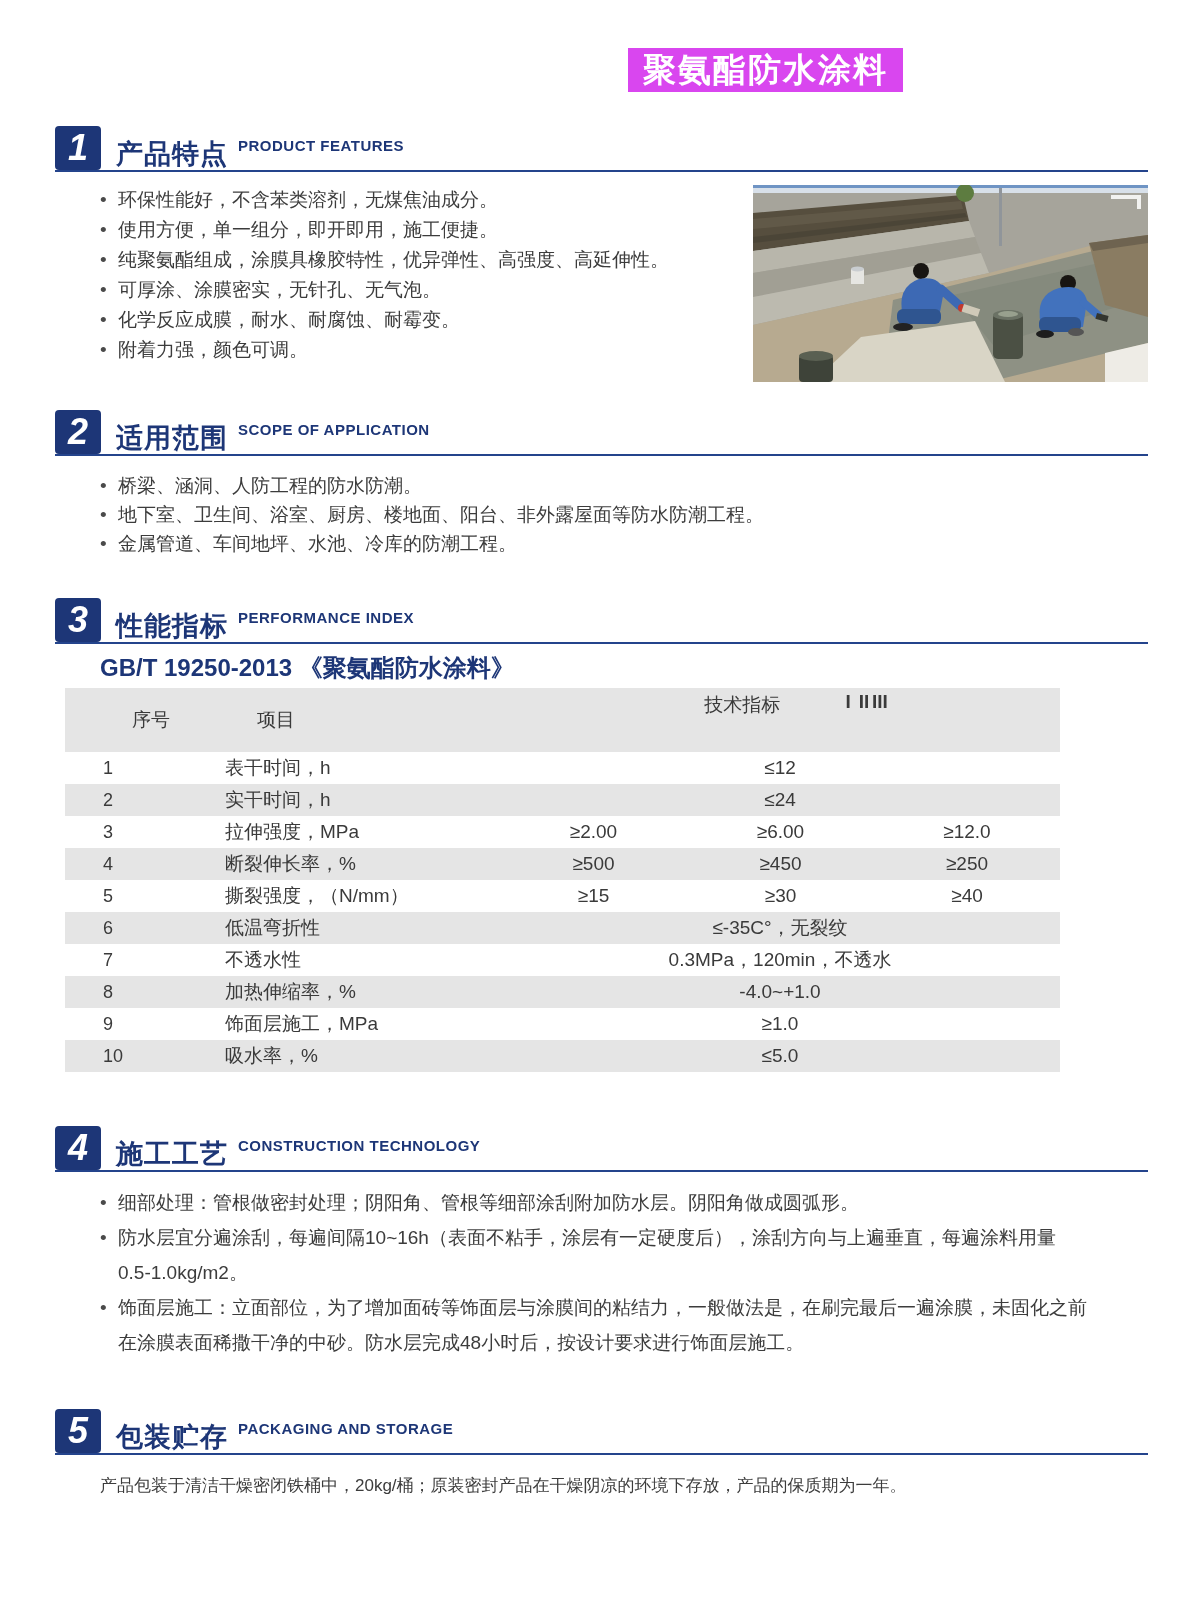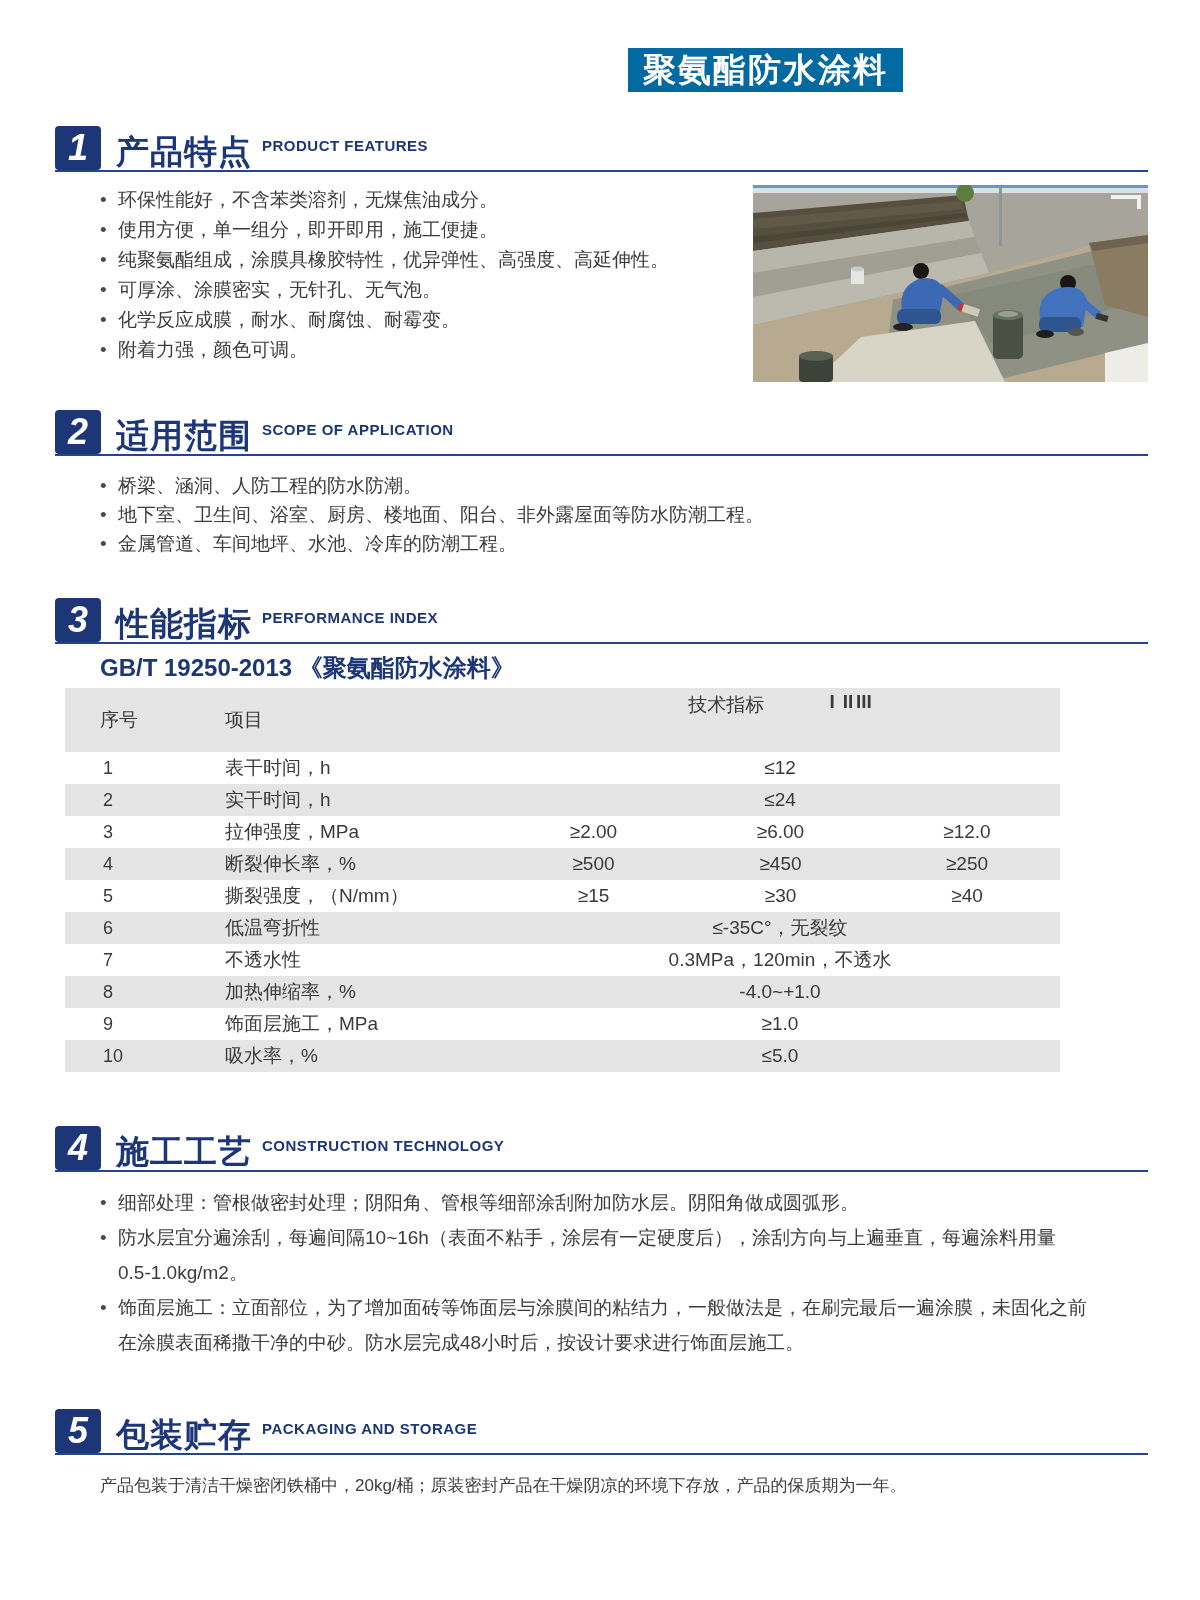--- a/index.html
+++ b/index.html
@@ -7,32 +7,32 @@
   body {
     width:1200px; height:1600px; background:#ffffff;
     font-family:"Liberation Sans","DejaVu Sans",sans-serif;
     color:#3c3c3c; overflow:hidden;
   }
   .container { width:1200px; height:1600px; padding:0 52px 0 55px; }
 
   
   .banner-row { padding-top:48px; height:92px; }
   .banner {
-    display:inline-block; margin-left:573px; background:#0369a1; color:#fff;
+    display:inline-block; margin-left:573px; background:#d946ef; color:#fff;
     font-size:33px; font-weight:bold; line-height:44px; padding:0 15px; letter-spacing:2px;
   }
 
   
   .sec-header { display:flex; align-items:flex-end; border-bottom:2px solid #24448c; }
   .sec-num {
     width:46px; height:44px; background:#1d3677; color:#fff; border-radius:4px;
     font-size:36px; font-weight:bold; font-style:italic; text-align:center; line-height:44px;
     flex:0 0 46px;
   }
-  .sec-title-cn { color:#1d3677; font-size:33px; font-weight:bold; margin-left:15px; line-height:1.1; letter-spacing:1px; }
+  .sec-title-cn { color:#1d3677; font-size:27px; font-weight:bold; margin-left:15px; line-height:1.1; letter-spacing:1px; }
   .sec-title-en { color:#1d3677; font-size:15px; font-weight:bold; margin-left:10px; padding-bottom:16px; letter-spacing:0.5px; }
 
   
   ul.bullets { list-style:none; margin:0; padding:0 0 0 45px; font-size:19px; }
   .bullets li { position:relative; padding-left:18px; }
   .bullets li::before { content:"•"; position:absolute; left:0; top:0; color:#4a4a4a; }
   .bullets li.cont::before { content:""; }
 
   .s1-header { margin-top:34px; }
   .s1-content { display:flex; margin-top:13px; }
@@ -42,21 +42,21 @@
 
   .s2-header { margin-top:28px; }
   .s2-bullets { margin-top:15px !important; }
   .s2-bullets li { line-height:29px; }
 
   .s3-header { margin-top:40px; }
   .standard { margin:12px 0 0 45px; color:#1d3677; font-weight:bold; font-size:24px; line-height:24px; }
 
   
   .table { margin:8px 0 0 10px; width:995px; font-size:19px; color:#3a3a3a; }
-  .t-head { display:grid; grid-template-columns:135px 300px 1fr; background:#e5e5e5; height:64px; }
+  .t-head { display:grid; grid-template-columns:135px 300px 1fr; background:#e5e5e5; height:64px;padding-left:32px; }
   .th-seq { line-height:64px; padding-left:35px; }
   .th-item { line-height:64px; padding-left:25px; }
   .th-tech { display:flex; flex-direction:row; justify-content:center; }
   .th-tech-label { text-align:center; padding-top:4px; line-height:26px; }
   .th-tech-line { height:1px; background:#8a8a8a; margin:2px 30px 0 30px; }
   .th-tech-cols { display:grid; grid-template-columns:1fr 1fr 1fr; text-align:center; line-height:28px; font-weight:bold; }
   .t-row { display:grid; grid-template-columns:135px 300px 187px 187px 186px; height:32px; line-height:32px; }
   .t-row.alt { background:#e5e5e5; }
   .td-seq { padding-left:38px; font-size:18px; }
   .td-item { padding-left:25px; }

